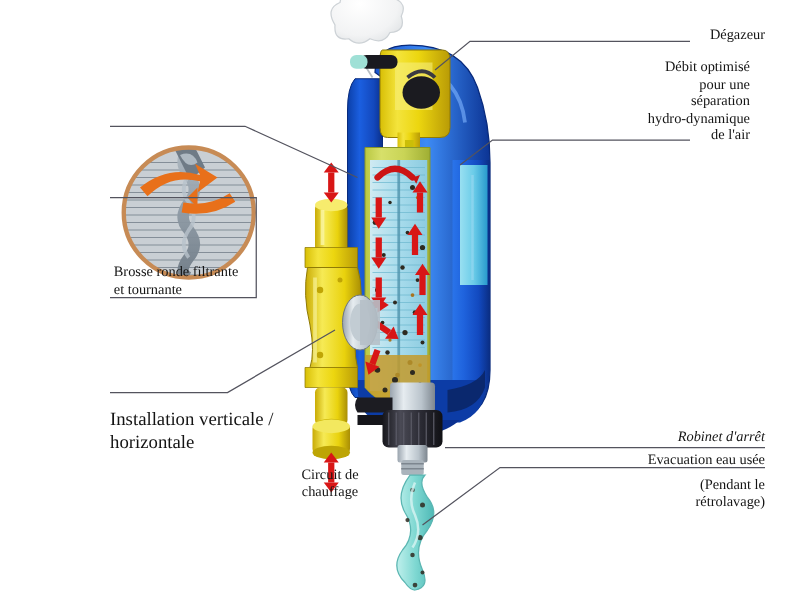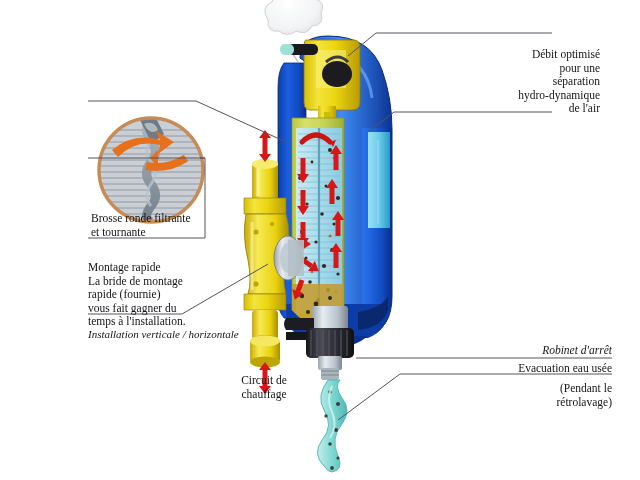--- a/index.html
+++ b/index.html
@@ -6,21 +6,21 @@
   body{
     width:640px;height:480px;position:relative;overflow:hidden;
     font-family:"Liberation Serif", serif;
     color:#1a1a1a;
     -webkit-font-smoothing:antialiased;
   }
   #stage{position:absolute;inset:0;width:640px;height:480px;}
   .lbl{position:absolute;line-height:1.18;font-size:11.5px;color:#141414;}
   .lbl.r{text-align:right;}
   .lbl.c{text-align:center;}
-  .lbl.ital{font-style:italic;font-size:11px;}
+  .lbl.ital{font-size:15px;}
   svg.overlay{position:absolute;left:0;top:0;width:640px;height:480px;pointer-events:none;}
 </style>
 </head>
 <body>
 
 <div id="stage">
 
   <svg class="overlay" viewBox="0 0 640 480">
     <defs>
       <linearGradient id="gShellL" x1="0" y1="0" x2="1" y2="0">
@@ -376,37 +376,33 @@
       <path d="M612 374 H400 L338 420"></path>
     </g>
   </svg>
 
 
   <div class="lbl" style="left:91px;top:212px;width:130px;">
     <span style="white-space:pre-line;">Brosse ronde filtrante
 et tournante</span>
   </div>
 
-  <div class="lbl" style="left:88px;top:261px;width:130px;">
-    <span style="white-space:pre-line;">Montage rapide
-La bride de montage
-rapide (fournie)
-vous fait gagner du
-temps à l'installation.</span>
-  </div>
 
   <div class="lbl ital" style="left:88px;top:328px;width:160px;">
     <span style="white-space:pre-line;">Installation verticale / horizontale</span>
   </div>
 
   <div class="lbl c" style="left:212px;top:374px;width:104px;">
     <span style="white-space:pre-line;">Circuit de
 chauffage</span>
   </div>
 
+  <div class="lbl r" style="left:452px;top:22px;width:160px;">
+    <span style="white-space:pre-line;">Dégazeur</span>
+  </div>
 
   <div class="lbl r" style="left:440px;top:48px;width:160px;">
     <span style="white-space:pre-line;">Débit optimisé
 pour une
 séparation
 hydro-dynamique
 de l'air</span>
   </div>
 
   <div class="lbl r" style="left:452px;top:344px;width:160px;">

